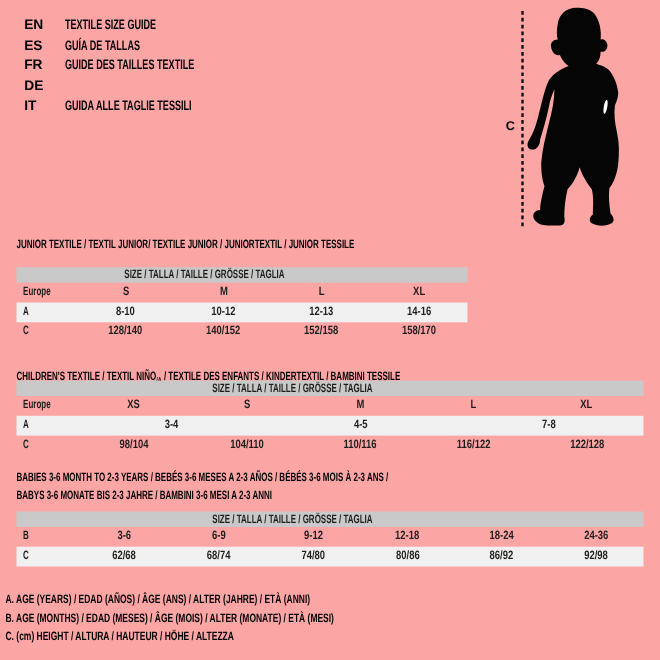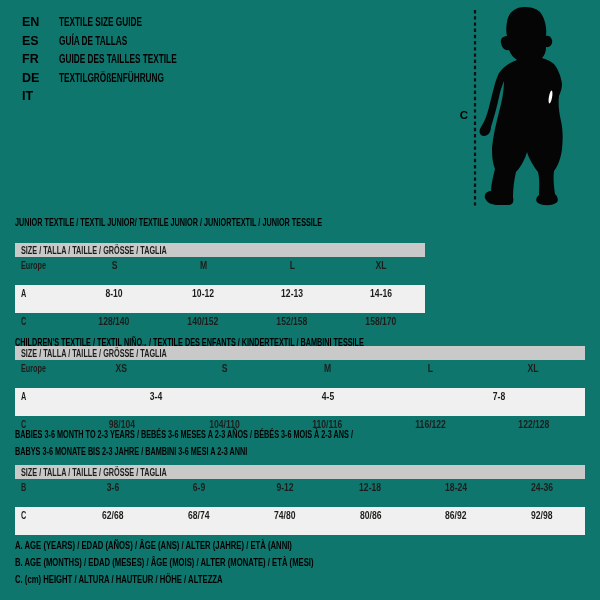--- a/index.html
+++ b/index.html
@@ -1,17 +1,17 @@
 <!DOCTYPE html>
 <html><head>
 <meta charset="utf-8">
 <style>
   html,body{margin:0;padding:0;background:#fff;}
   #canvas{
-    position:relative;width:600px;height:600px;background:#0f766e;overflow:hidden;
+    position:relative;width:600px;height:600px;background:#fca5a5;overflow:hidden;
     font-family:"Liberation Sans","DejaVu Sans",sans-serif;
     font-weight:700;color:var(--ink,#1d1d1b);
   }
   .cx{display:inline-block;white-space:nowrap;transform:scaleX(0.66);transform-origin:0 50%;}
   .cc{transform-origin:50% 50%;transform:scaleX(0.78);}
   
   #lang-block{position:absolute;left:22px;top:13px;font-size:12.5px;color:#000;}
   .lang-row{display:flex;height:18.5px;line-height:18.5px;}
   .lang-code{width:37px;}
   
@@ -22,27 +22,27 @@
   .sec-title{position:absolute;left:15px;font-size:11px;line-height:17px;color:#000;}
   #sec-title-0{top:216px;line-height:13px;}
   #sec-title-1{top:336px;line-height:13.5px;}
   #sec-title-2{top:426px;}
   .sec-title sub{font-size:7.5px;}
   
   .stable{position:absolute;left:15px;width:570px;font-size:11px;}
   #table-0{top:243px;width:410px;}
   #table-1{top:346px;}
   #table-2{top:465px;}
-  .tbar{height:14px;line-height:14px;background:var(--bar,#c9c9c9);padding-left:6px;color:#1d1d1b;}
-  .trow{display:flex;height:28px;line-height:16px;text-decoration:underline;}
+  .tbar{height:14px;line-height:14px;background:var(--bar,#c9c9c9);padding-left:6px;color:#1d1d1b;text-align:center;}
+  .trow{display:flex;height:18px;line-height:16px;text-decoration:underline;}
   .trow.shaded{background:var(--stripe,#f0f0f0);}
   .lab{width:55px;padding-left:6px;box-sizing:border-box;text-align:left;}
   .val{flex:1;text-align:center;}
   
-  #footnotes{position:absolute;left:15px;top:537px;font-size:11px;line-height:17.2px;color:#000;}
+  #footnotes{position:absolute;left:5px;top:537px;font-size:11px;line-height:17.2px;color:#000;}
   #footnotes .cx{transform:scaleX(0.7);}
 </style>
 </head>
 <body>
 
 <div id="canvas" style="--bar: #c9c9c9; --stripe: #f0f0f0; --ink: #1d1d1b;">
 
   <div id="lang-block">
       <div class="lang-row">
         <span class="lang-code">EN</span>
@@ -51,24 +51,24 @@
       <div class="lang-row">
         <span class="lang-code">ES</span>
         <span><span class="cx">GUÍA DE TALLAS</span></span>
       </div>
       <div class="lang-row">
         <span class="lang-code">FR</span>
         <span><span class="cx">GUIDE DES TAILLES TEXTILE</span></span>
       </div>
       <div class="lang-row">
         <span class="lang-code">DE</span>
-        <span><span class="cx">TEXTILGRÖßENFÜHRUNG</span></span>
       </div>
       <div class="lang-row">
         <span class="lang-code">IT</span>
+        <span><span class="cx">GUIDA ALLE TAGLIE TESSILI</span></span>
       </div>
     </div>
 
   <svg id="figure-svg" viewBox="440 0 160 215" aria-hidden="true">
     <line x1="475" y1="10" x2="475" y2="207" stroke="#111" stroke-width="2.2" stroke-dasharray="3.4 2.8"></line>
     <path fill="#050505" d="
       M 524 7
       C 515 7 508 13 507 22
       C 506 27 506 32 507 36
       C 503 36 500 39 501 43

